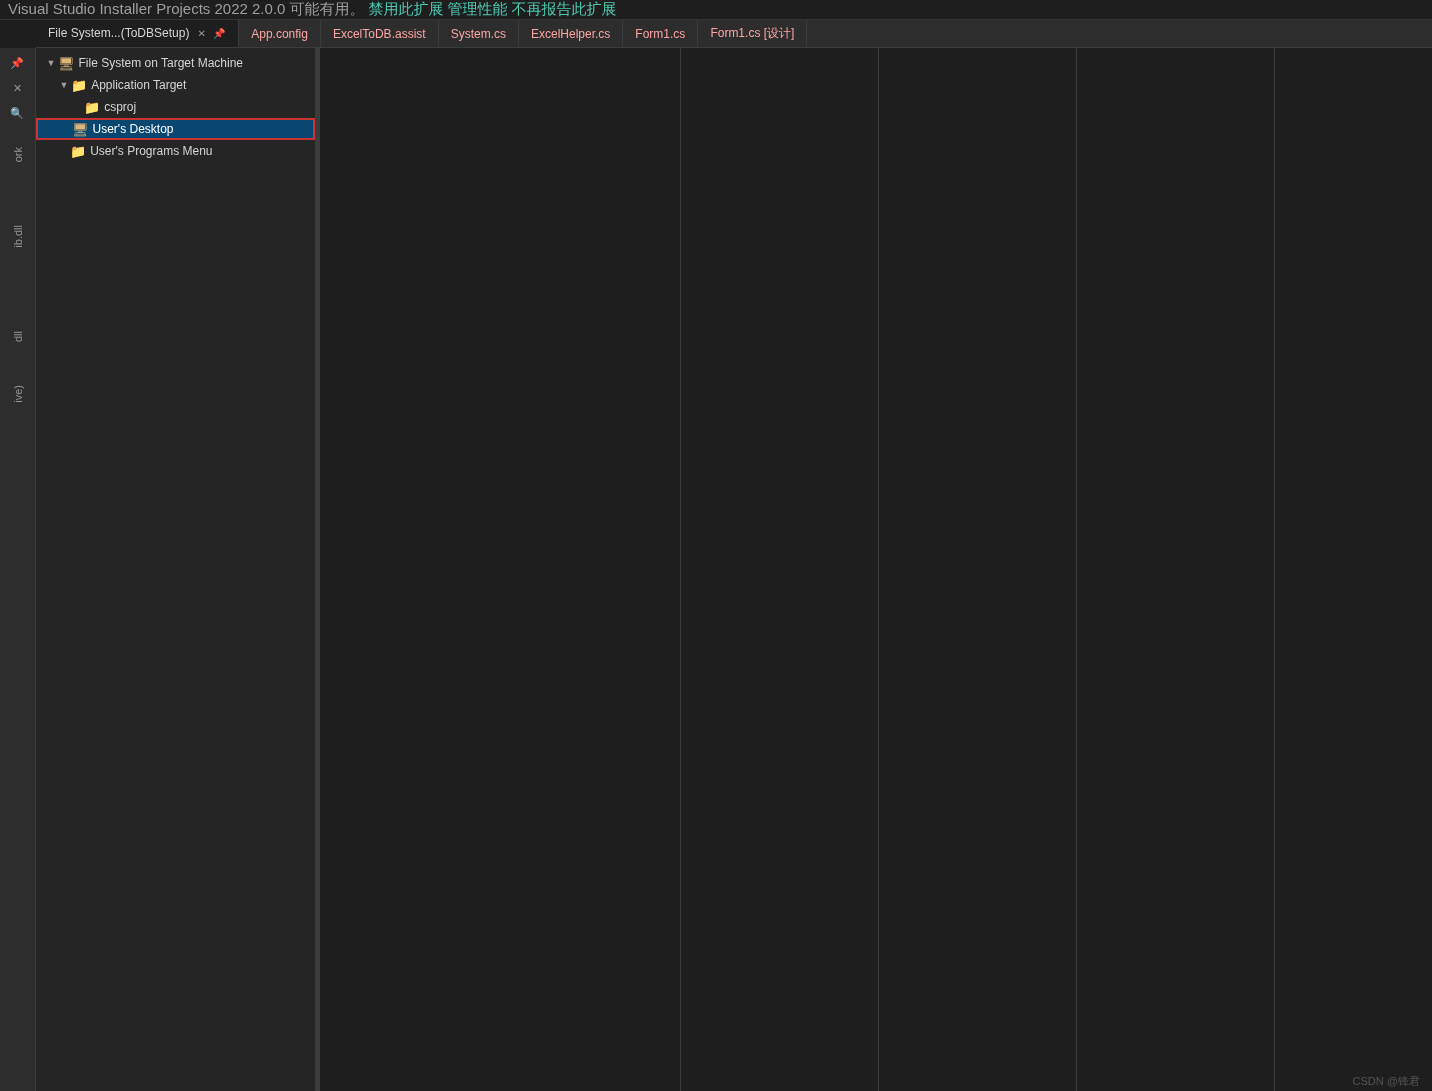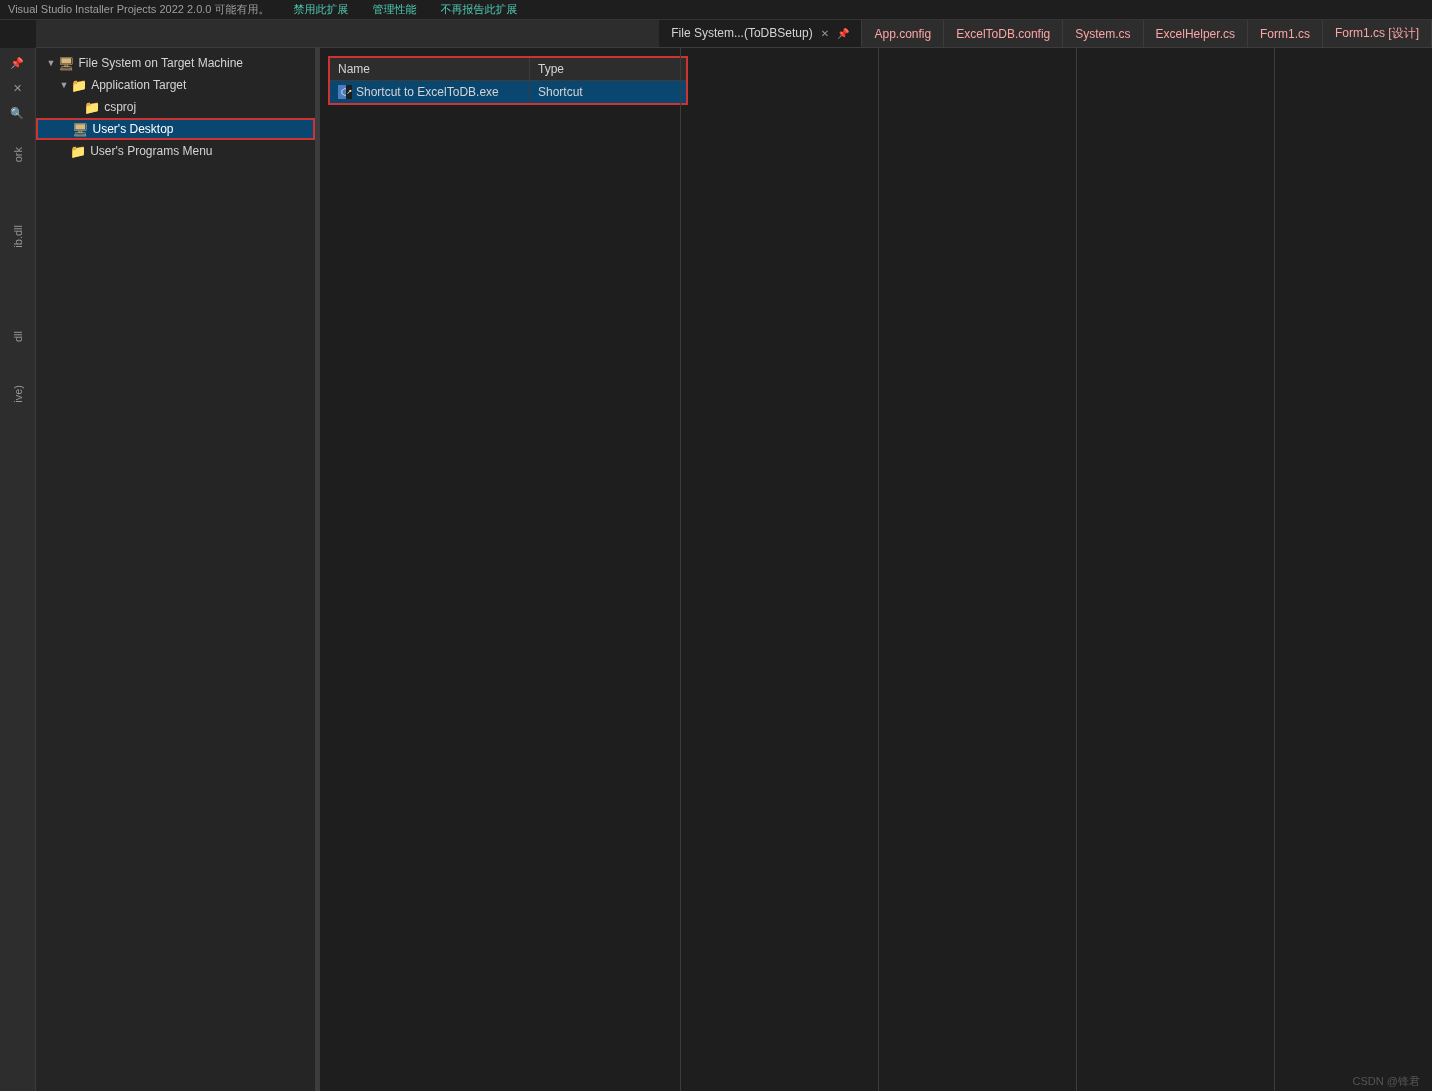--- a/index.html
+++ b/index.html
@@ -18,23 +18,23 @@
     .info-bar {
       position: absolute;
       top: 0;
       left: 0;
       right: 0;
       height: 20px;
       background: #1e1e1e;
       display: flex;
       align-items: center;
       padding: 0 8px;
-      font-size: 11px;
+      font-size: 15px;
       color: #9e9e9e;
-      gap: 24px;
+      gap: 4px;
       border-bottom: 1px solid #333;
     }
     .info-bar span { color: #9e9e9e; }
     .info-bar .link { color: #4ec9b0; cursor: pointer; }
 
     
     .tab-bar {
       position: absolute;
       top: 20px;
       left: 0;
@@ -213,31 +213,31 @@
 </head>
 <body>
 
 <div class="info-bar">
   <span>Visual Studio Installer Projects 2022 2.0.0 可能有用。</span>
   <span class="link">禁用此扩展</span>
   <span class="link">管理性能</span>
   <span class="link">不再报告此扩展</span>
 </div>
 
-<div class="tab-bar" style="top:20px; left:36px;justify-content:flex-end;">
+<div class="tab-bar" style="top:20px; left:36px;">
   <div class="tab active">
     <span>File System...(ToDBSetup)</span>
     <span class="close-btn">✕</span>
     <span style="font-size:10px; color:#969696;">📌</span>
   </div>
   <div class="tab">
     <span>App.config</span>
   </div>
   <div class="tab">
-    <span>ExcelToDB.config</span>
+    <span>ExcelToDB.assist</span>
   </div>
   <div class="tab">
     <span>System.cs</span>
   </div>
   <div class="tab">
     <span>ExcelHelper.cs</span>
   </div>
   <div class="tab">
     <span>Form1.cs</span>
   </div>
@@ -297,40 +297,20 @@
         <span>User's Programs Menu</span>
       </div>
 
     </div>
   </div>
 
   <div class="splitter-v"></div>
 
   <div class="content-panel">
 
-    <div class="file-table-area">
-      <div class="file-table-box">
-
-        <div class="file-table-header">
-          <div class="file-table-header-cell">Name</div>
-          <div class="file-table-header-cell">Type</div>
-        </div>
-
-        <div class="file-table-row selected">
-          <div class="file-table-cell">
-            <span style="display:inline-block;width:14px;height:14px;background:#4a7cbf;font-size:9px;text-align:center;line-height:14px;color:white;position:relative;">
-              ⬡
-              <span style="position:absolute;bottom:0;right:0;font-size:7px;background:#1e1e1e;color:#fff;">↗</span>
-            </span>
-            <span>Shortcut to ExcelToDB.exe</span>
-          </div>
-          <div class="file-table-cell">Shortcut</div>
-        </div>
-      </div>
-    </div>
 
     <div style="display:flex; position:absolute; top:0; left:360px; right:0; bottom:0;">
       <div style="flex:1; border-left:1px solid #3c3c3c;"></div>
       <div style="width:1px; background:#3c3c3c;"></div>
       <div style="flex:1;"></div>
       <div style="width:1px; background:#3c3c3c;"></div>
       <div style="flex:1;"></div>
       <div style="width:1px; background:#3c3c3c;"></div>
       <div style="flex:0.8;"></div>
     </div>

